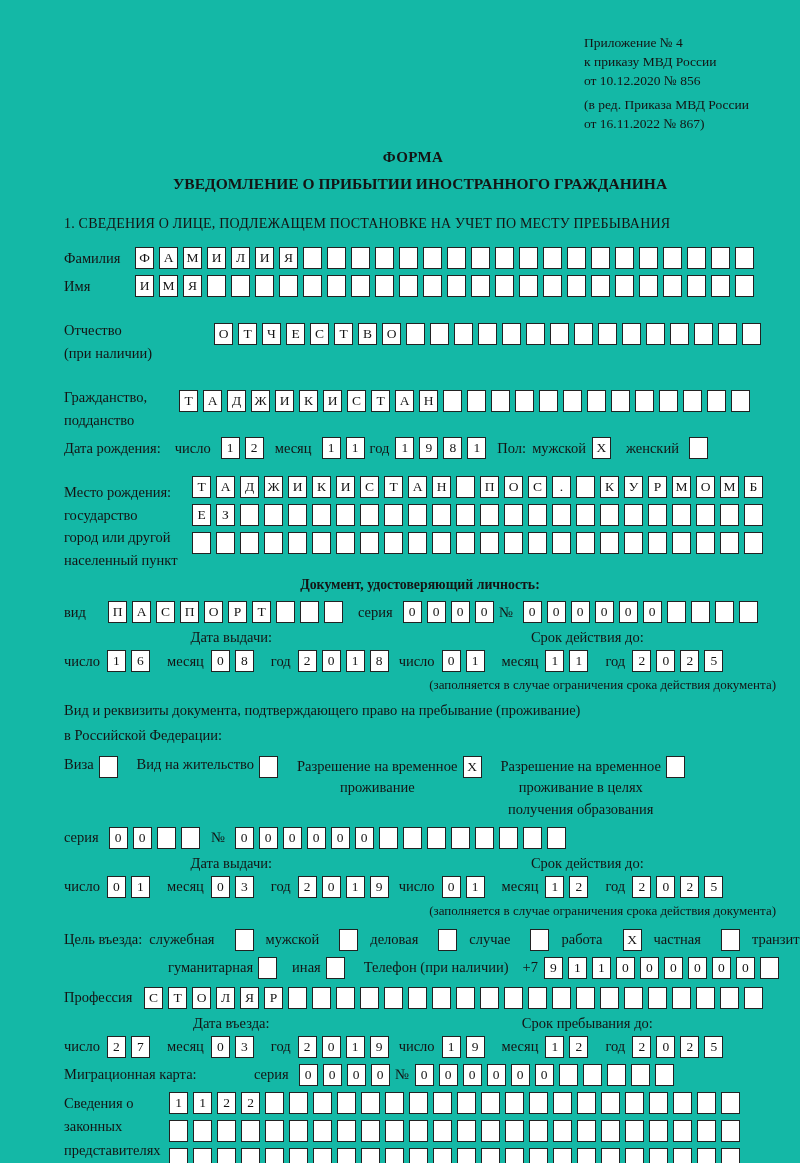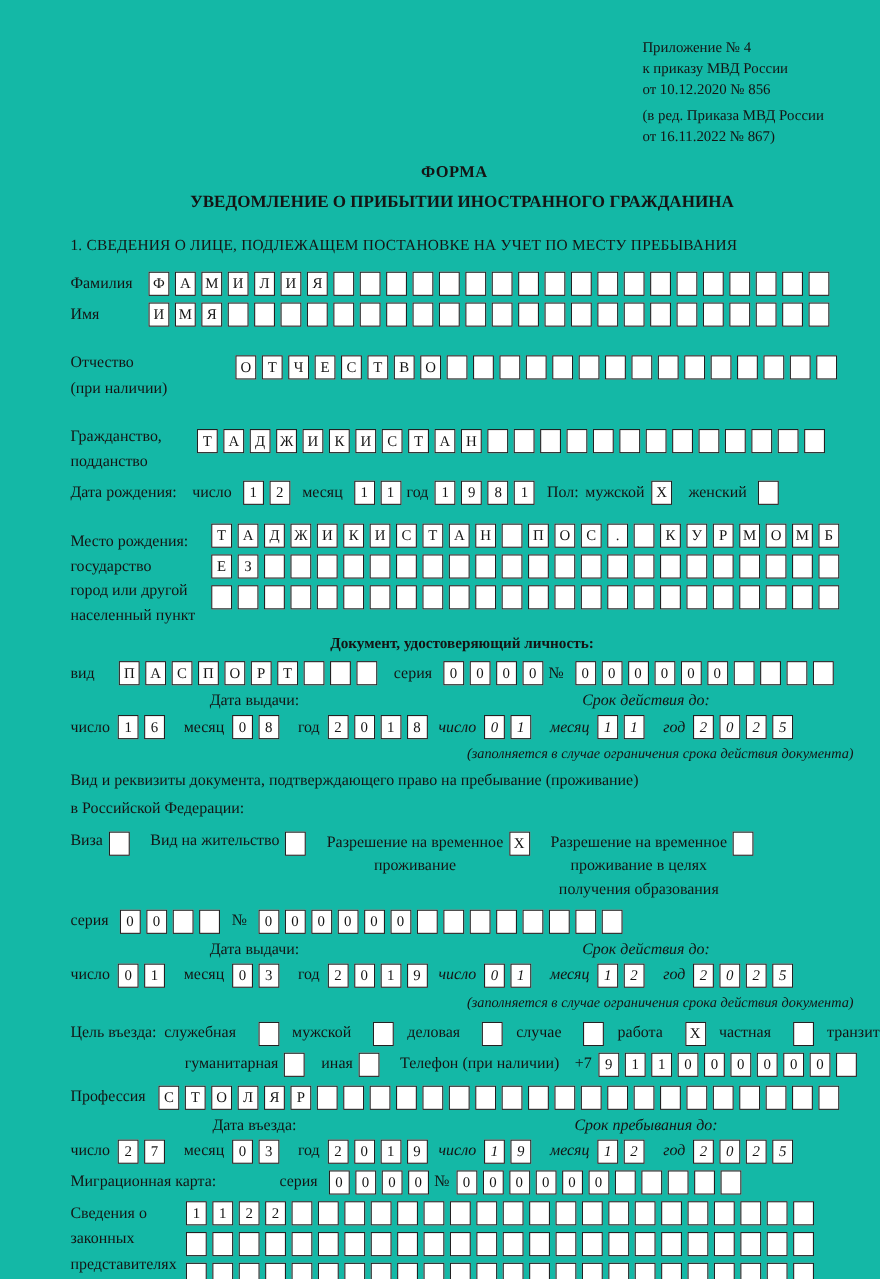--- a/index.html
+++ b/index.html
@@ -26,21 +26,21 @@
   }
   .cellrows .cells{margin-bottom:6px;}
   .w71{width:71px;}  .w150{width:150px;} .w115{width:115px;} .w128{width:128px;} .w80{width:80px;}
   .ml6{margin-left:6px;} .ml10{margin-left:10px;} .ml14{margin-left:14px;}
   .mr6{margin-right:6px;} .mr10{margin-right:10px;}
 
   .center-bold{text-align:center;font-weight:bold;font-size:13.8px;margin:4px 0 8px;}
 
   .dates{display:flex;margin:2px 0 6px;font-size:14.5px;}
   .dcol-l{flex:0 0 47%;}
-  .dcol-r{flex:1 1 auto;font-style:italic;}
+  .dcol-r{flex:1 1 auto;}
   .dhead{text-align:center;margin-bottom:4px;}
   .drow{display:flex;align-items:center;white-space:nowrap;}
   .dnote{font-size:13px;text-align:right;margin-top:5px;white-space:nowrap;}
   .dw{margin:0 7px 0 0;}
   .dw2{margin:0 7px 0 12px;}
 
   .para{font-size:14.5px;line-height:1.6;margin:2px 0;}
   .cb-row{align-items:flex-start;margin-top:8px;}
   .cb-multi{text-align:center;line-height:1.5;flex:0 0 auto;}
   .cb-cell{margin-left:5px;}

